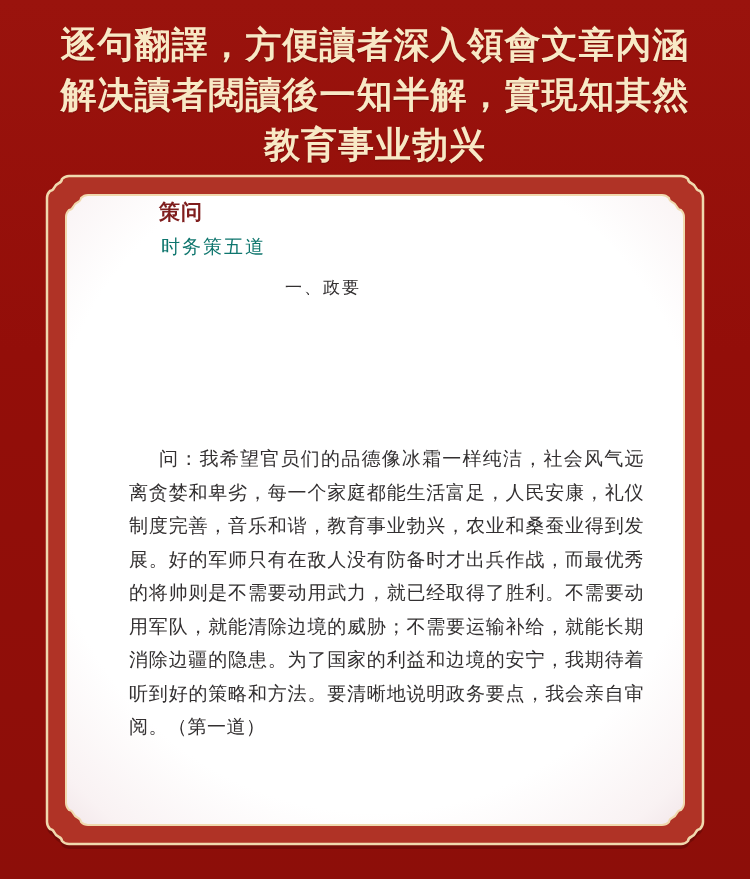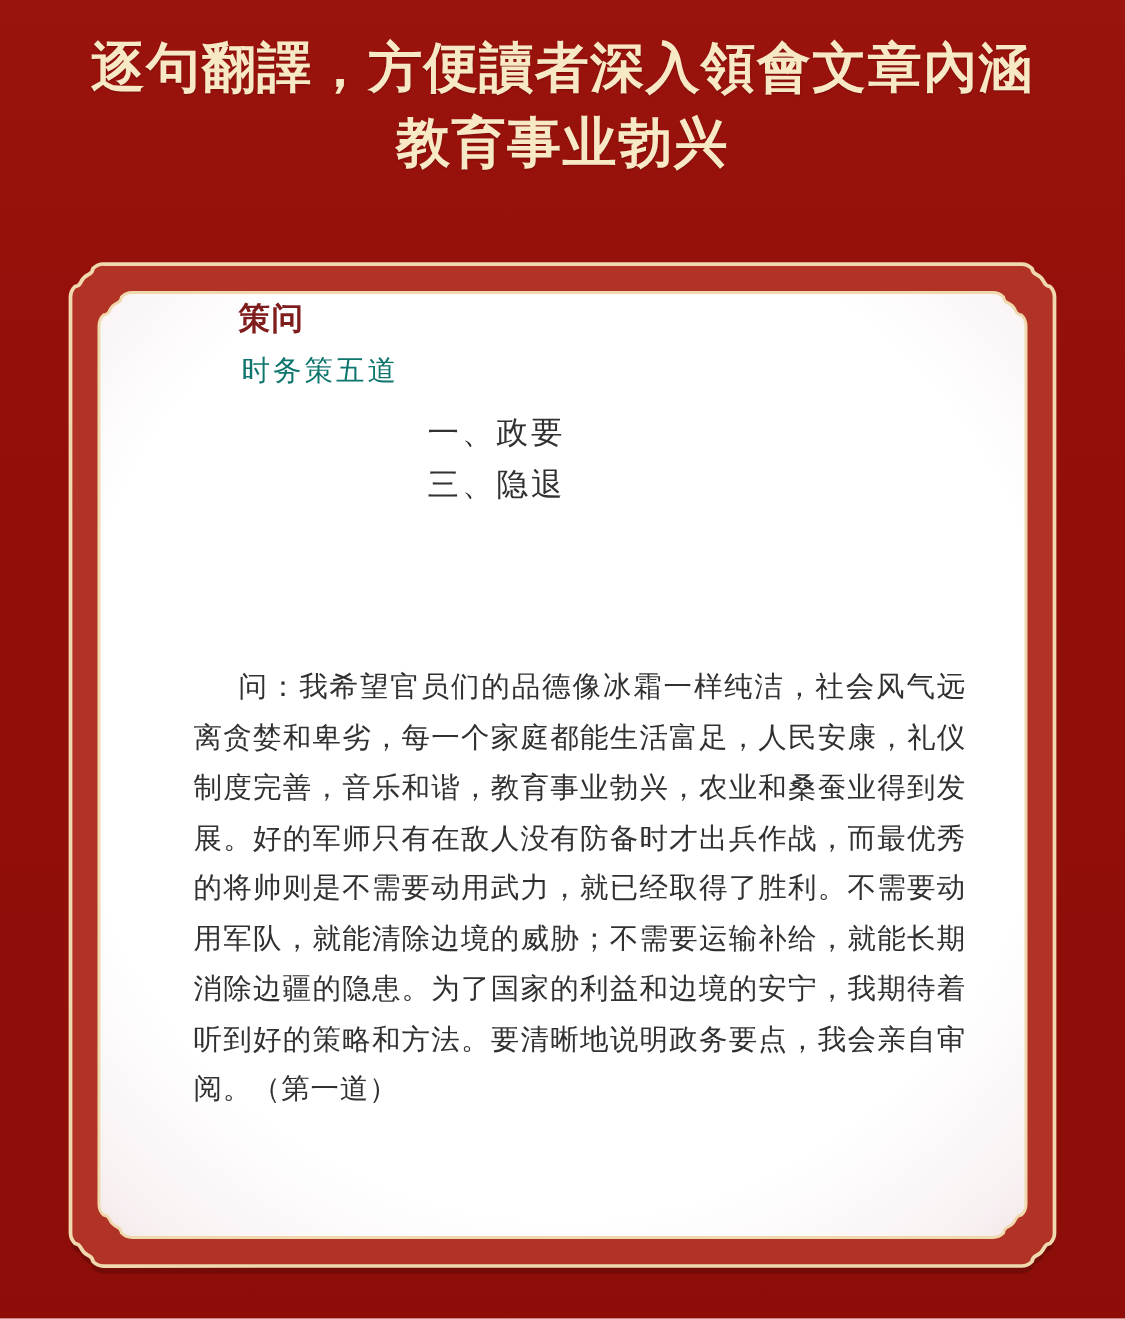--- a/index.html
+++ b/index.html
@@ -34,36 +34,37 @@
     font-size:21px;font-weight:bold;color:#7f1d1d;
     font-family:"Liberation Sans",sans-serif;letter-spacing:1px;
   }
   .card-subtitle{
     position:absolute;left:114px;top:58px;
     font-size:19px;color:#0f766e;
     font-family:"Liberation Serif",serif;letter-spacing:2px;
   }
   .strategy-list{
     position:absolute;left:238px;top:95px;
-    font-size:21px;line-height:34.5px;color:#333031;
+    font-size:17px;line-height:34.5px;color:#333031;
     font-family:"Liberation Serif",serif;letter-spacing:2px;
   }
   .paragraphs{
     position:absolute;left:78px;top:262px;width:523px;
     font-size:19px;line-height:33.5px;color:#333031;
     font-family:"Liberation Serif",serif;letter-spacing:0.5px;
     text-align:justify;
   }
   .paragraphs p{margin:4px;text-indent:30px;}
 </style>
 </head>
 <body>
 
 <div class="header">
   <div class="header-line">逐句翻譯，方便讀者深入領會文章內涵</div>
+  <div class="header-line">解决讀者閱讀後一知半解，實現知其然</div>
   <div class="header-line">教育事业勃兴</div>
 </div>
 
 <div class="card">
   <svg width="656" height="668" viewBox="0 0 656 668" aria-hidden="true">
     <defs>
       <radialGradient id="cardGrad" cx="50%" cy="45%" r="78%">
         <stop offset="0%" stop-color="#ffffff"></stop>
         <stop offset="68%" stop-color="#ffffff"></stop>
         <stop offset="88%" stop-color="#f9f2f3"></stop>
@@ -79,20 +80,19 @@
       <path d="M 22 0 H 596 a 10 10 0 0 1 7 3 a 5 5 0 0 0 3 4 a 10 10 0 0 1 5 5 a 5 5 0 0 0 4 3 a 10 10 0 0 1 3 7 V 608 a 10 10 0 0 1 -3 7 a 5 5 0 0 0 -4 3 a 10 10 0 0 1 -5 5 a 5 5 0 0 0 -3 4 a 10 10 0 0 1 -7 3 H 22 a 10 10 0 0 1 -7 -3 a 5 5 0 0 0 -3 -4 a 10 10 0 0 1 -5 -5 a 5 5 0 0 0 -4 -3 a 10 10 0 0 1 -3 -7 V 22 a 10 10 0 0 1 3 -7 a 5 5 0 0 0 4 -3 a 10 10 0 0 1 5 -5 a 5 5 0 0 0 3 -4 a 10 10 0 0 1 7 -3 Z" fill="url(#cardGrad)" stroke="#f0d9ae" stroke-width="2"></path>
     </g>
   </svg>
 
   <div class="card-content">
     <div class="card-title">策问</div>
     <div class="card-subtitle">时务策五道</div>
 
     <div class="strategy-list">
       <div>一、政要</div>
-      <div>三、隐退</div>
     </div>
 
     <div class="paragraphs">
       <p>问：我希望官员们的品德像冰霜一样纯洁，社会风气远离贪婪和卑劣，每一个家庭都能生活富足，人民安康，礼仪制度完善，音乐和谐，教育事业勃兴，农业和桑蚕业得到发展。好的军师只有在敌人没有防备时才出兵作战，而最优秀的将帅则是不需要动用武力，就已经取得了胜利。不需要动用军队，就能清除边境的威胁；不需要运输补给，就能长期消除边疆的隐患。为了国家的利益和边境的安宁，我期待着听到好的策略和方法。要清晰地说明政务要点，我会亲自审阅。（第一道）</p>
     </div>
   </div>
 </div>
 
 </body></html>

